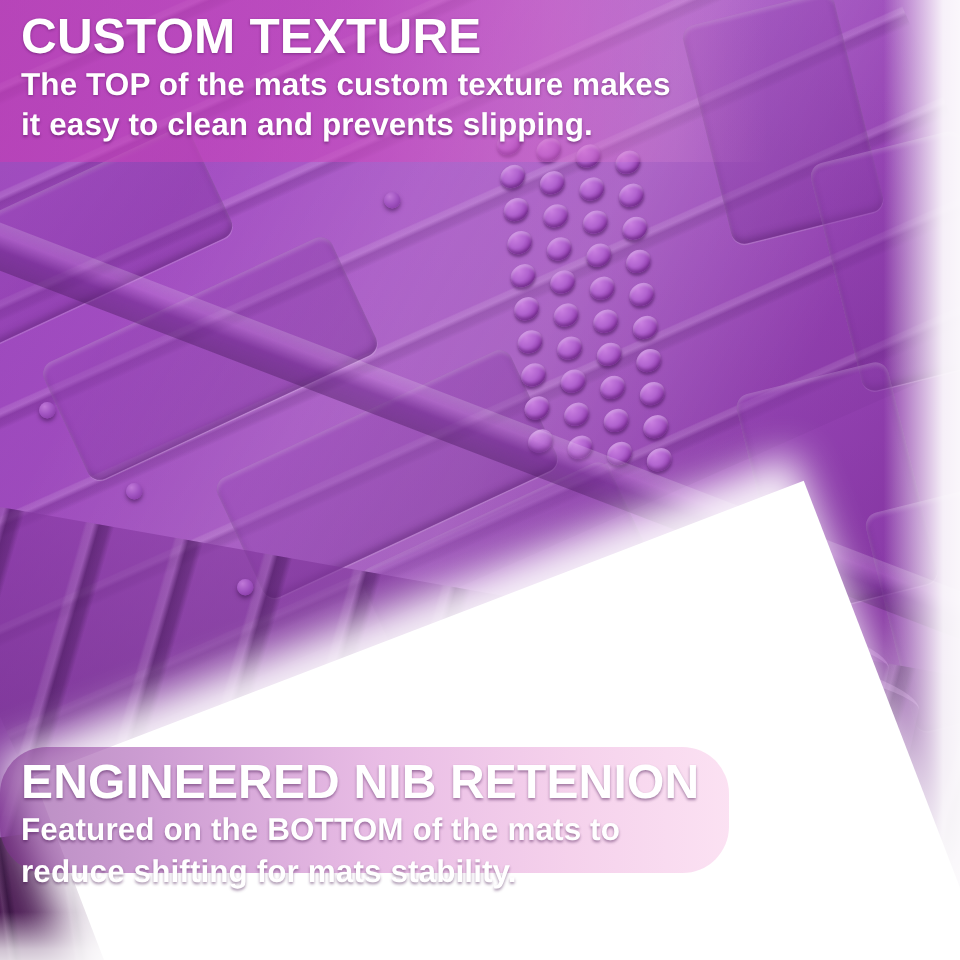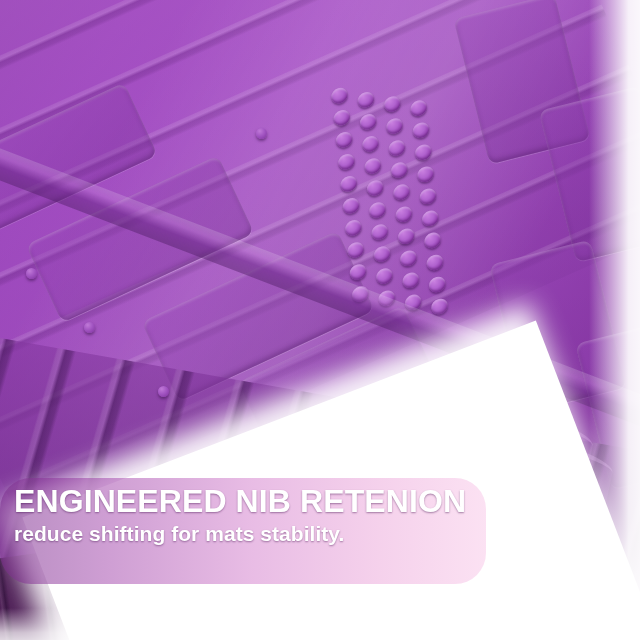--- a/index.html
+++ b/index.html
@@ -286,23 +286,23 @@
     background:
       linear-gradient(90deg,
         rgba(196,62,182,0.62) 0%,
         rgba(201,72,188,0.60) 46%,
         rgba(214,104,200,0.48) 72%,
         rgba(224,140,212,0.22) 88%,
         rgba(230,160,220,0.00) 100%);
   }
 
   .banner-bottom {
-    top: 478px;
+    top: 498px;
     width: 486px;
-    height: 106px;
+    height: 84px;
     background:
       linear-gradient(90deg,
         rgba(124,46,142,0.55) 0%,
         rgba(158,62,168,0.50) 22%,
         rgba(206,110,198,0.46) 52%,
         rgba(238,176,222,0.58) 78%,
         rgba(250,214,238,0.72) 100%);
     border-radius: 31px;
   }
 
@@ -422,19 +422,25 @@
     <div class="chevron" style="left:386px; top:428px; width:226px; height:64px; transform:rotate(12deg);"></div>
     <div class="chevron" style="left:300px; top:430px; width:210px; height:58px; transform:rotate(10deg);"></div>
 
     <div class="bottom-left-dark"></div>
 
     <div class="white-wedge"></div>
     <div class="white-right"></div>
     <div class="white-bottom"></div>
   </div>
 
+  <div class="banner banner-top">
+    <p class="headline">CUSTOM TEXTURE</p>
+    <p class="subline">The TOP of the mats custom texture makes</p>
+    <p class="subline">it easy to clean and prevents slipping.</p>
+  </div>
 
   <div class="banner banner-bottom">
     <p class="headline">ENGINEERED NIB RETENION</p>
+    <p class="subline">Featured on the BOTTOM of the mats to</p>
     <p class="subline">reduce shifting for mats stability.</p>
   </div>
 
 </div>
 
 </body></html>

